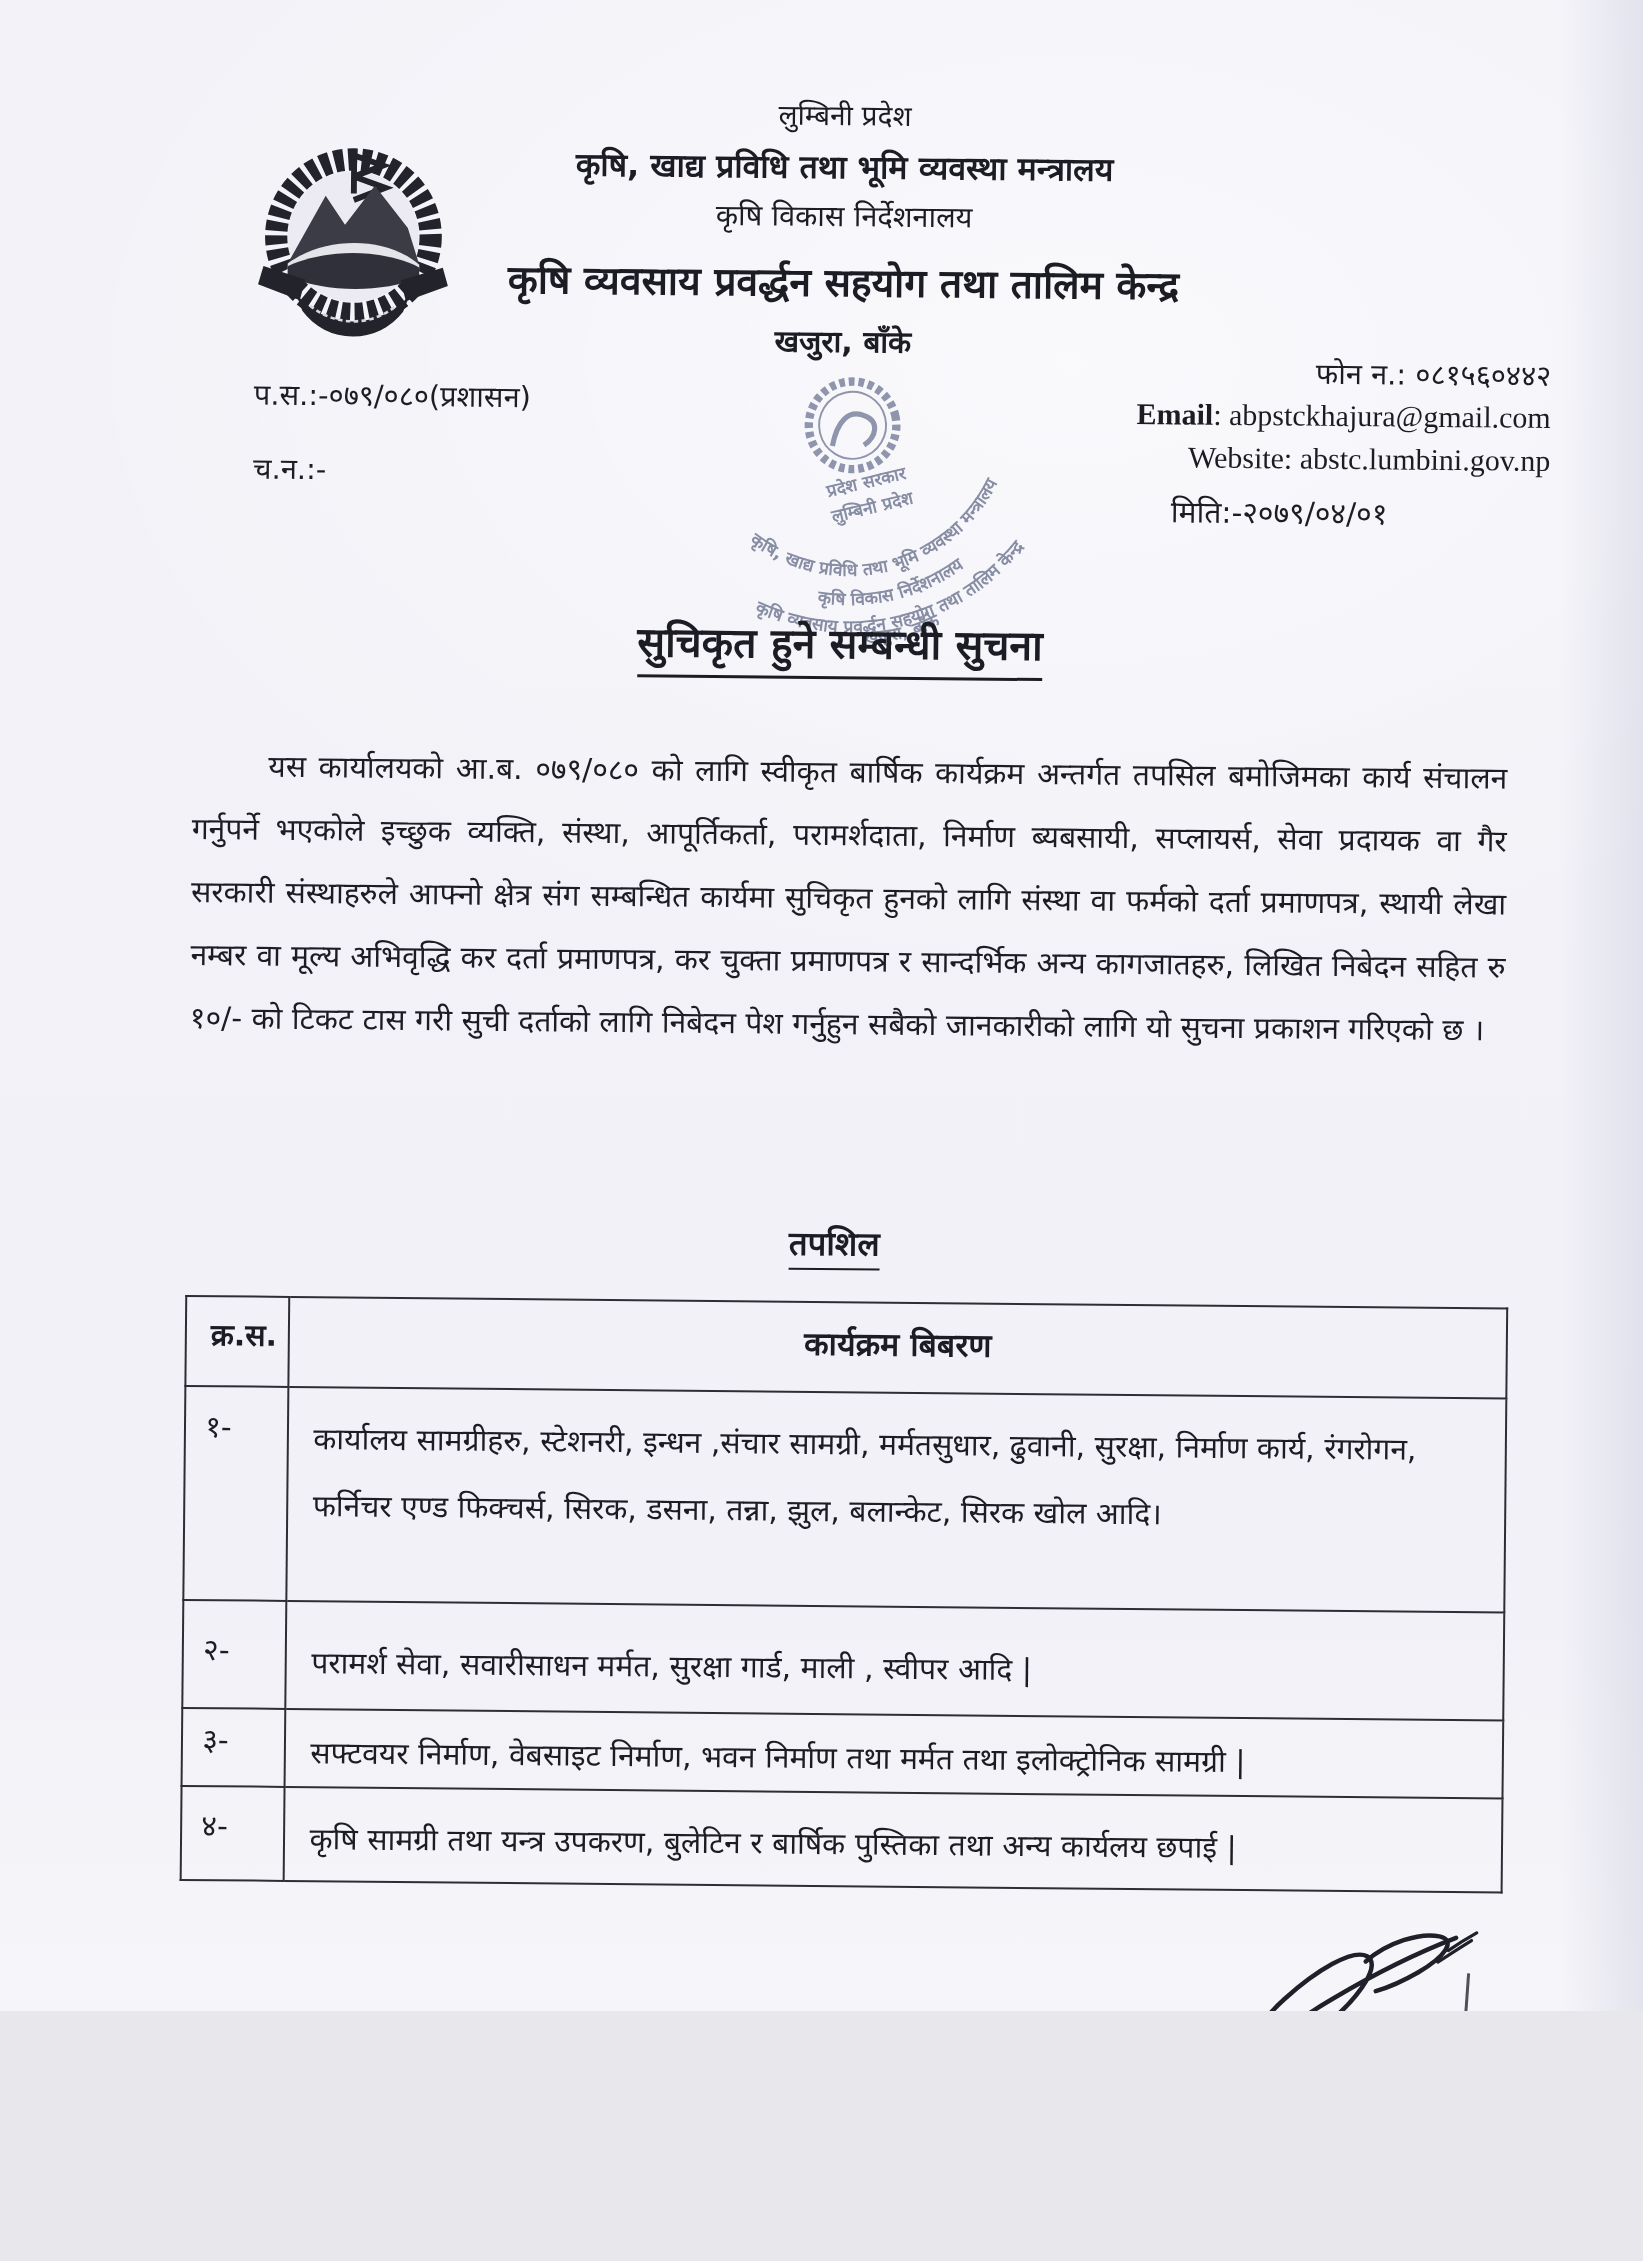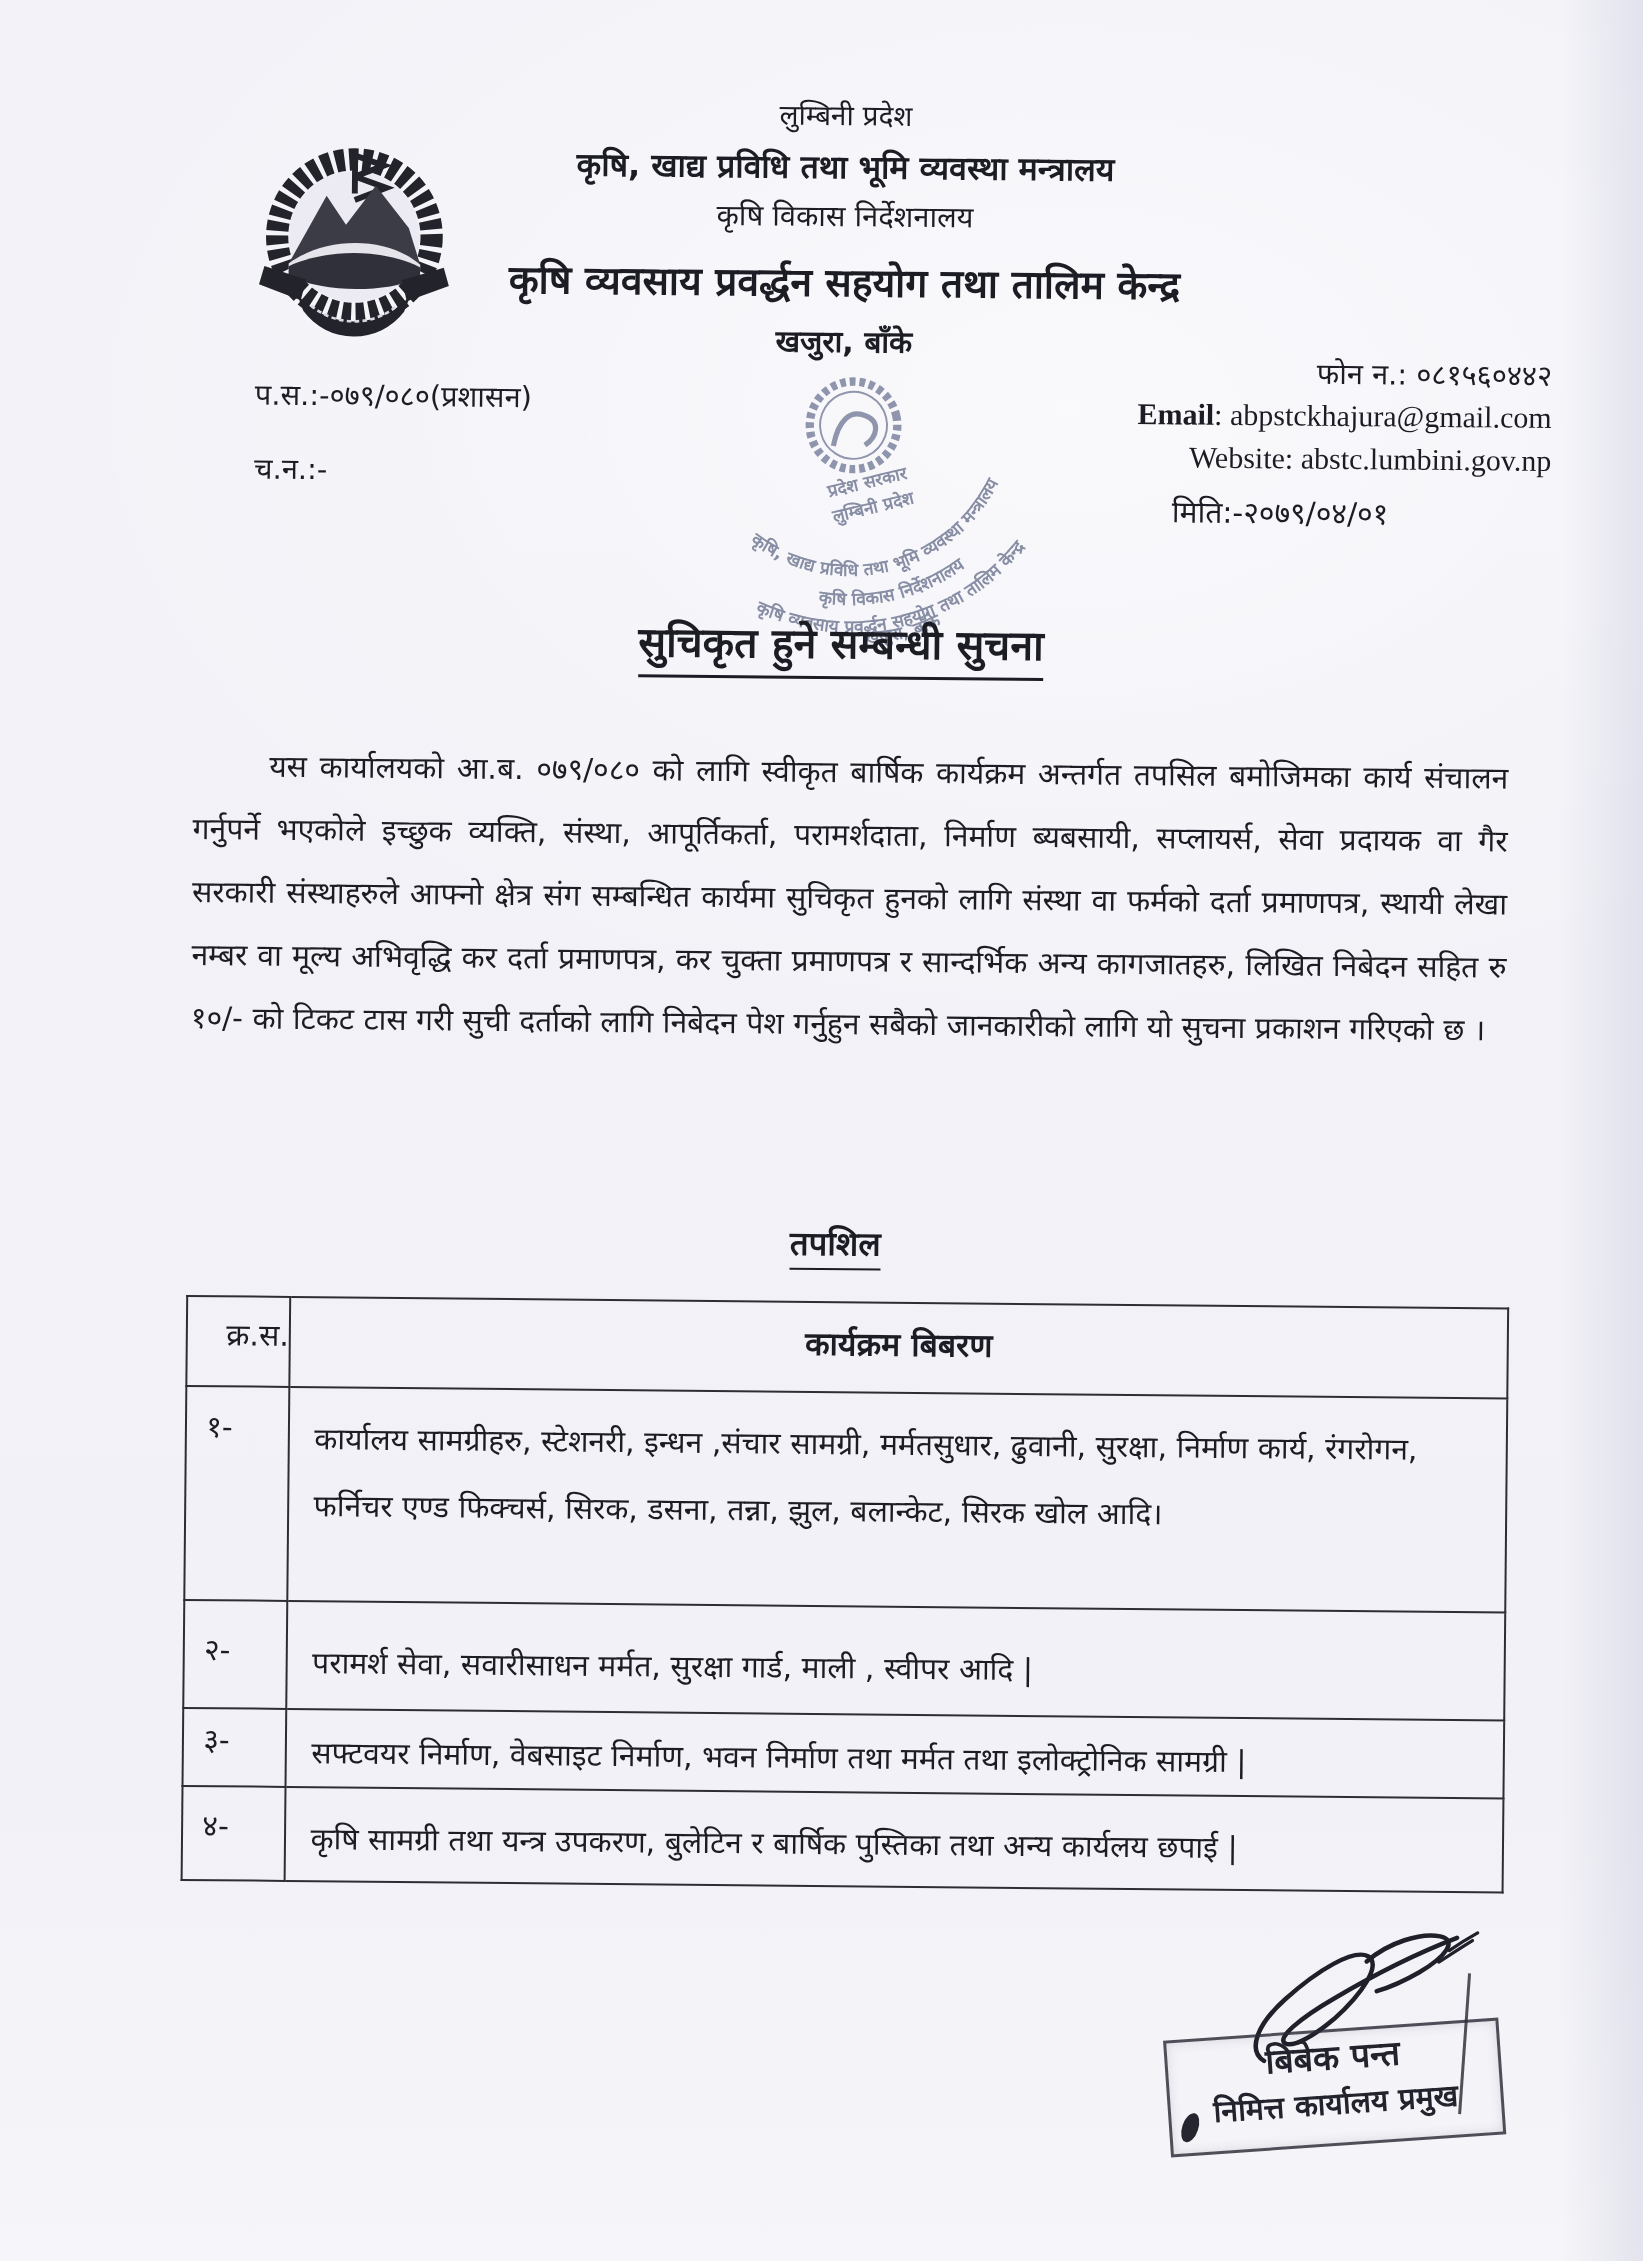--- a/index.html
+++ b/index.html
@@ -1,17 +1,17 @@
 <!DOCTYPE html>
 <html style="font-size:10.3px"><head>
 <meta charset="utf-8">
 <style>
   html,body{margin:0;padding:0;background:#e8e8ec;}
   .page{
-    position:relative;width:1644px;height:2261px;overflow:hidden;
+    position:relative;width:1644px;height:2011px;overflow:hidden;
     background:
       radial-gradient(1031px 645px at 65% 18%, rgba(255,255,255,.55), rgba(255,255,255,0)),
       linear-gradient(180deg,#f3f2f8 0%,#f2f1f7 80%,#f6f5f9 100%);
     font-family:"DejaVu Sans", sans-serif;color:#1c1c24;
   }
   .skew{position:absolute;inset:0;transform:rotate(.55deg);transform-origin:50% 40%;}
   .abs{position:absolute;}
   .hdr{left:371px;width:935px;text-align:center;}
   .province{top:95px;font-size:28px;}
   .ministry{top:144px;font-size:32px;font-weight:600;}
@@ -28,21 +28,21 @@
   .dateline{left:1168px;top:487px;font-size:30px;font-weight:500;}
   .emblem{left:240px;top:143px;width:216px;height:216px;}
   .round-stamp{left:676px;top:353px;width:387px;height:309px;transform:rotate(-14deg);opacity:.82;}
   .title{left:371px;top:614px;width:935px;text-align:center;font-size:41px;font-weight:700;}
   .title span{border-bottom:3.2px solid #1c1c24;padding-bottom:7.7px;}
   .bodytext{left:192px;top:740px;width:1315px;font-size:30px;line-height:63px;text-align:justify;text-indent:76px;}
   .tapasil{left:371px;top:1220px;width:935px;text-align:center;font-size:33px;font-weight:700;}
   .tapasil span{border-bottom:2.6px solid #1c1c24;padding-bottom:5.2px;}
   table.detail{position:absolute;left:190px;top:1301px;width:1323px;border-collapse:collapse;table-layout:fixed;}
   table.detail th,table.detail td{border:2.6px solid #2d2d35;vertical-align:top;}
-  th.sn{width:103px;text-align:right;padding:15.5px 0 0 13px;font-size:30px;font-weight:400;}
+  th.sn{width:103px;text-align:center;padding:15.5px 0 0 13px;font-size:30px;font-weight:700;}
   th.desc{text-align:center;padding-top:18px;font-size:32px;font-weight:600;}
   thead tr{height:90px;}
   tbody td{font-size:30px;}
   td.sn{padding:18px 0 0 19.3px;}
   td.desc{padding:17px 29px 0 24.5px;line-height:67px;}
   tbody tr:nth-child(1){height:214px;}
   tbody tr:nth-child(2){height:108px;}
   tbody tr:nth-child(2) td{padding-top:27px;}
   tbody tr:nth-child(3){height:76px;}
   tbody tr:nth-child(3) td{padding-top:9px;}

